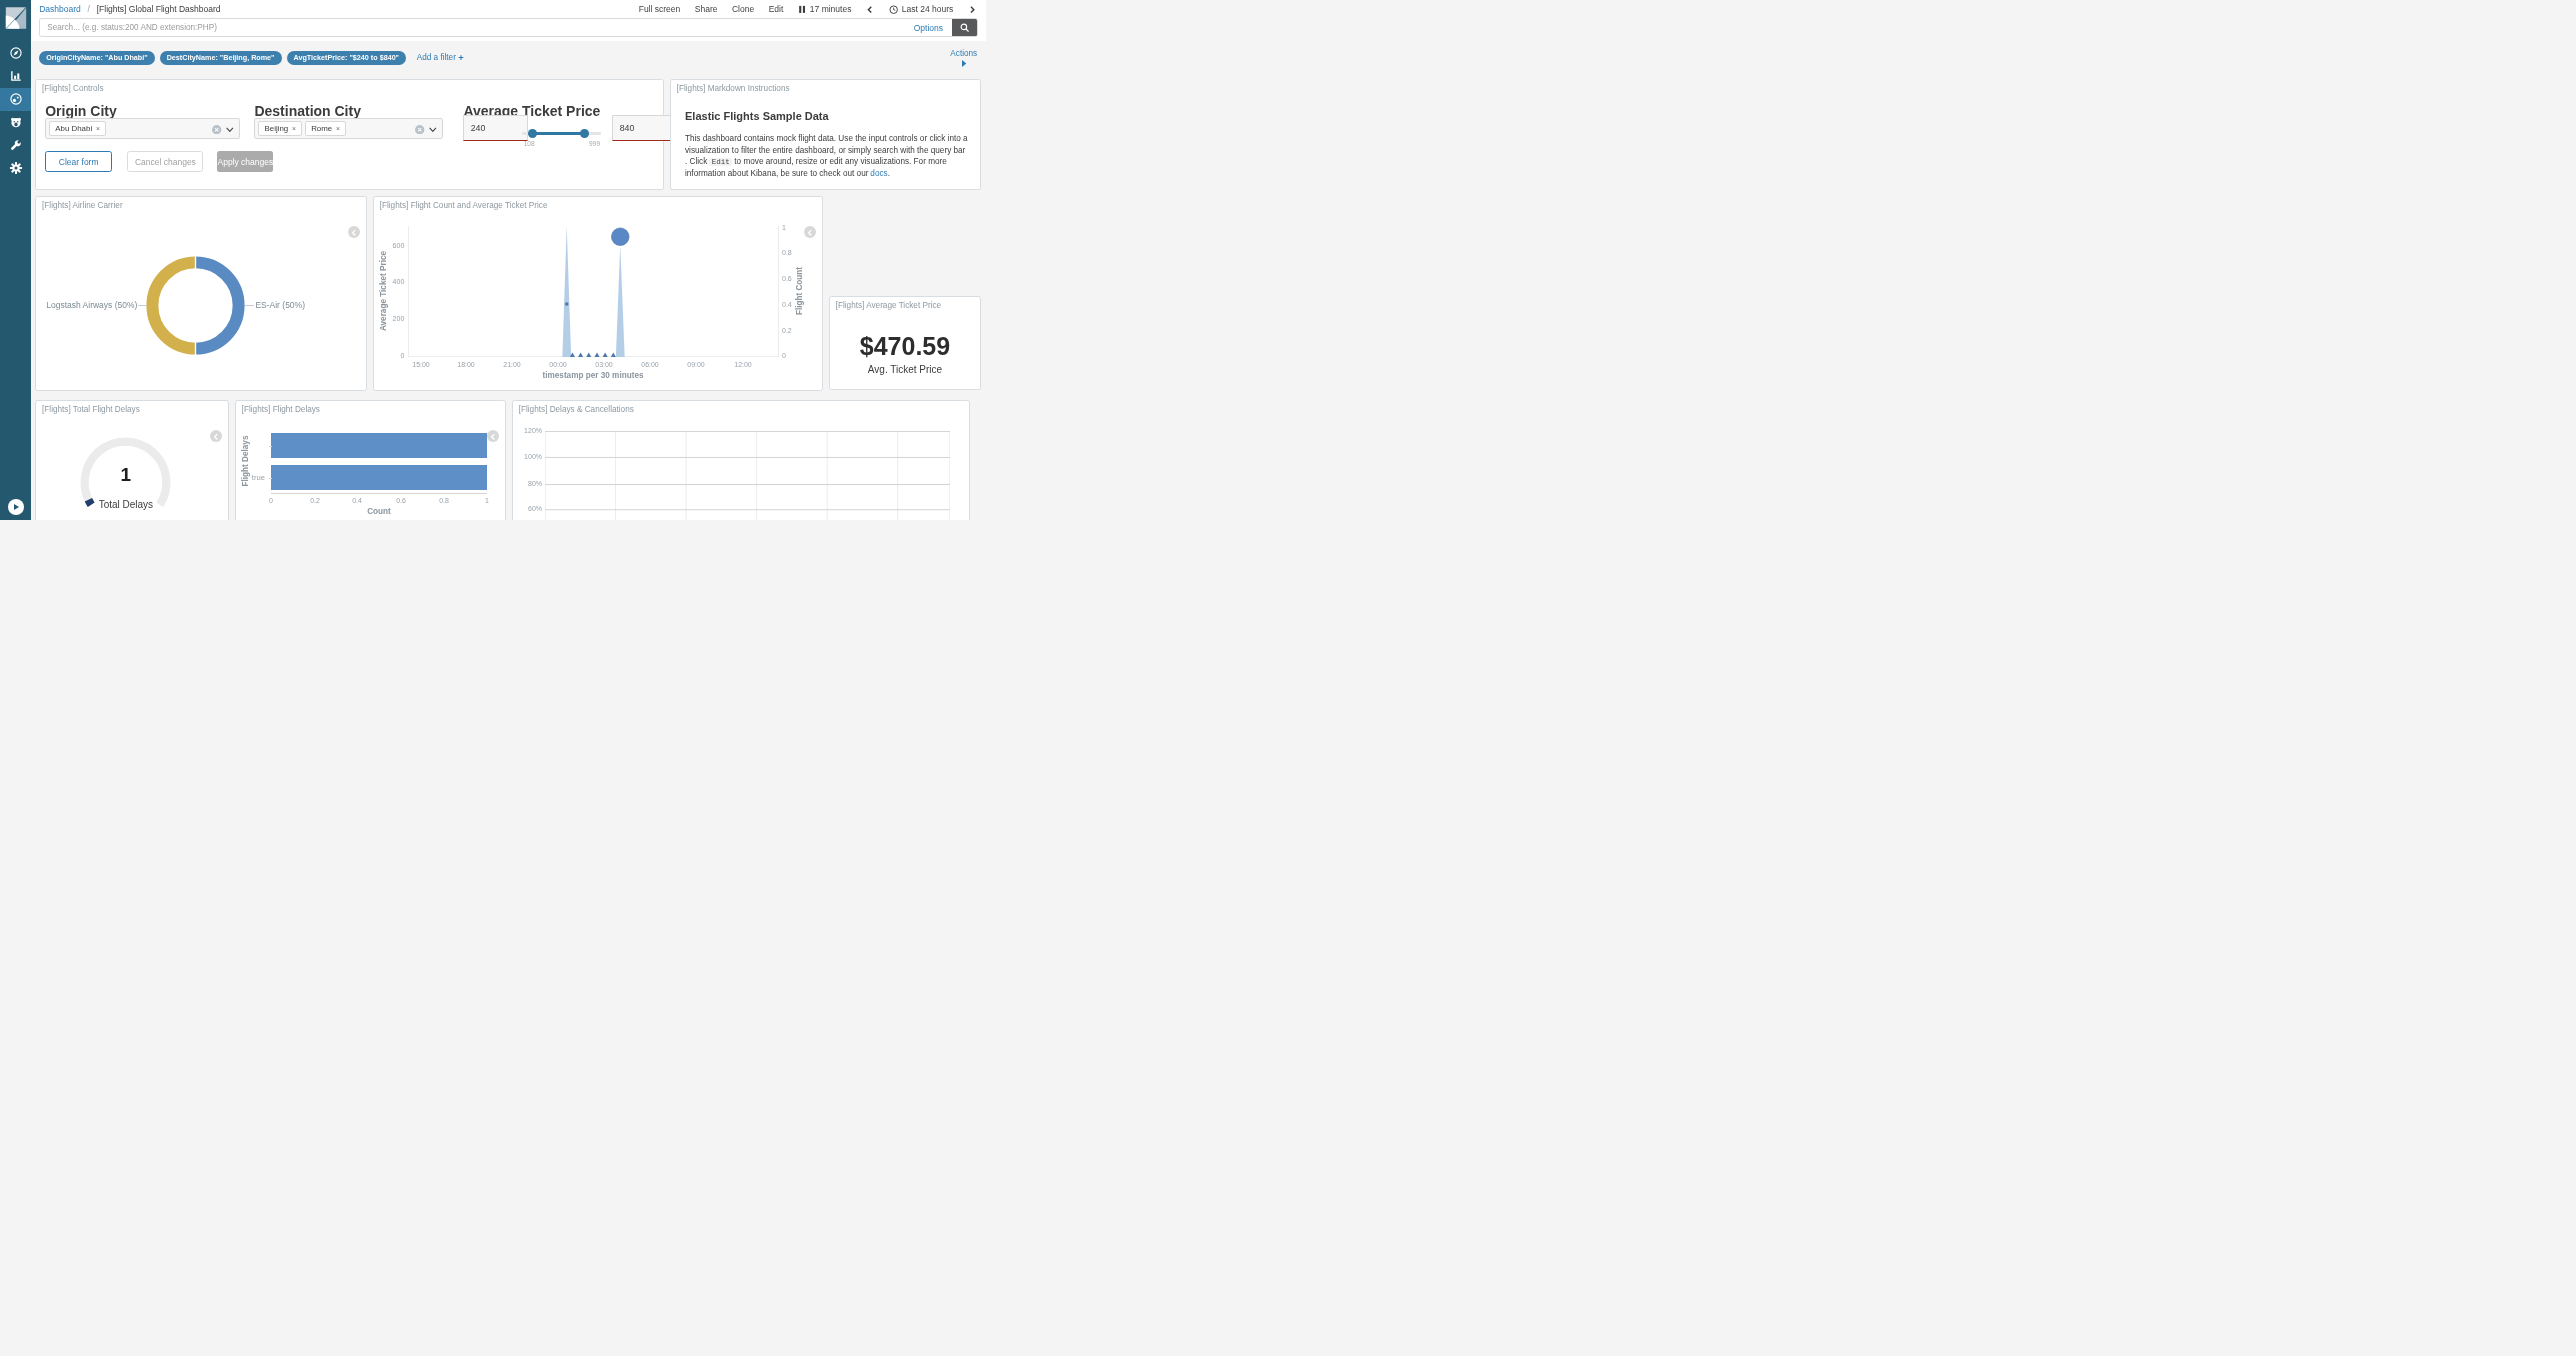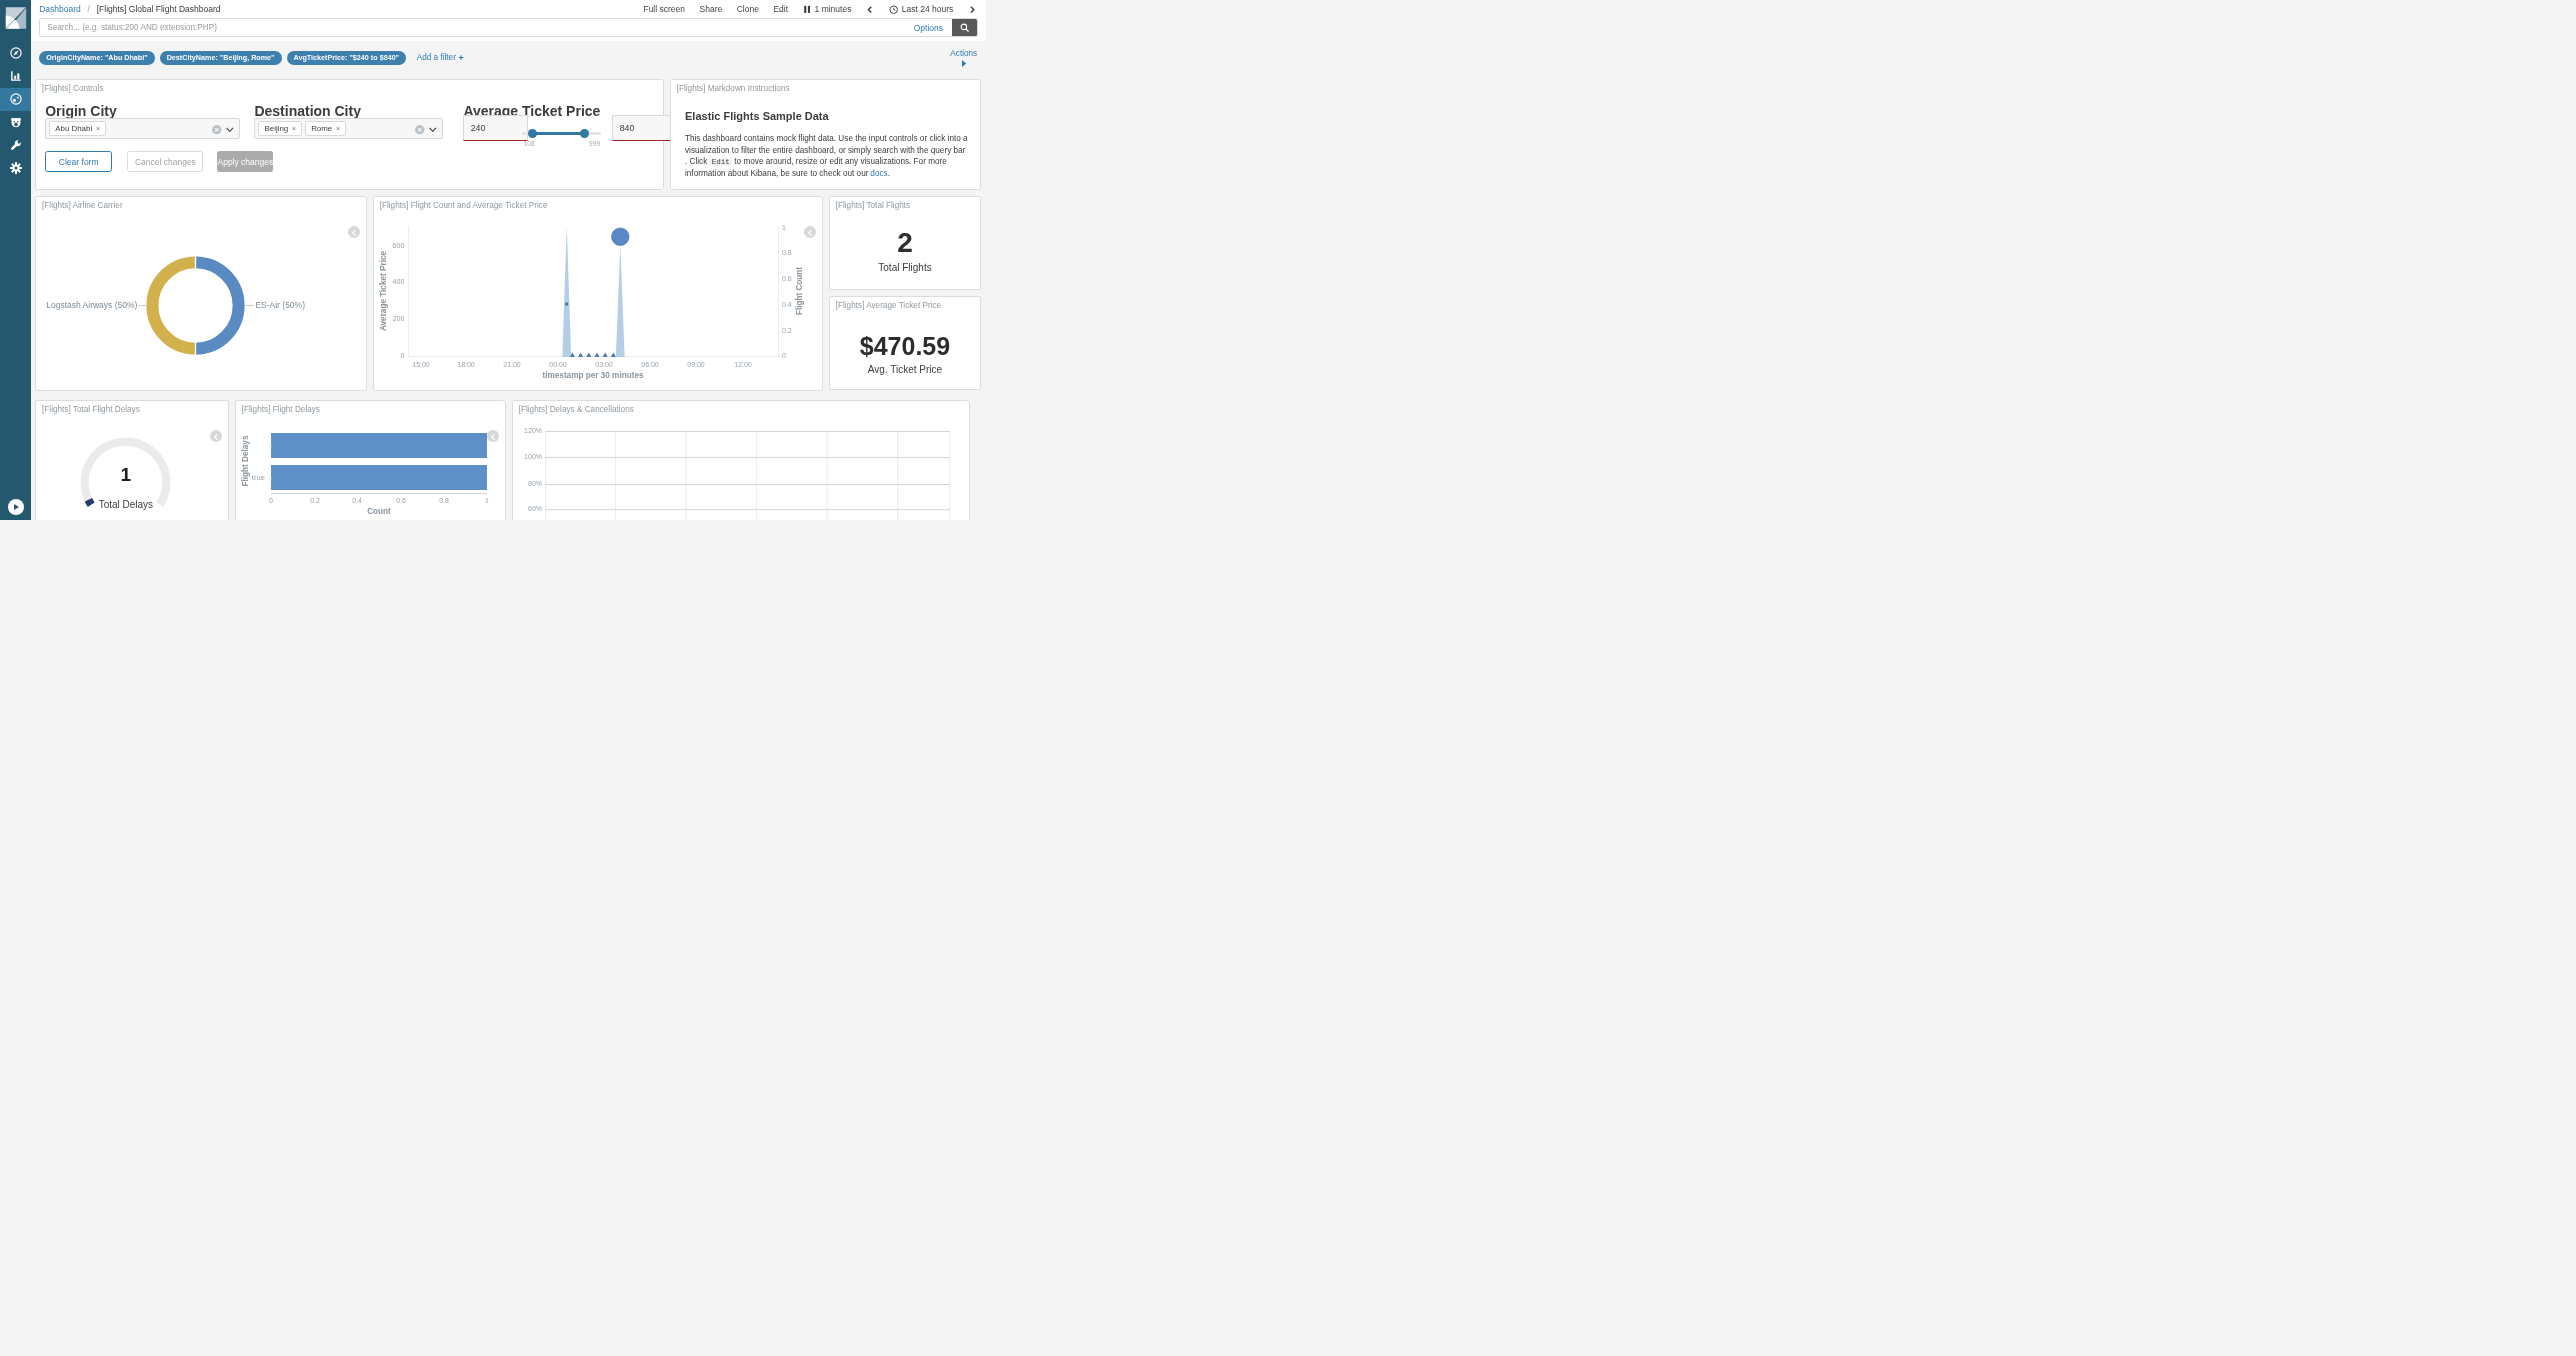--- a/index.html
+++ b/index.html
@@ -165,21 +165,21 @@
     <nav class="top-menu">
       <span class="item">Full screen</span>
       <span class="item">Share</span>
       <span class="item">Clone</span>
       <span class="item">Edit</span>
       <span class="item">
         <svg width="8.2" height="8.8" viewBox="0 0 14 14">
           <rect x="2" y="1" width="3.6" height="12" fill="#3c3c3c"></rect>
           <rect x="8.4" y="1" width="3.6" height="12" fill="#3c3c3c"></rect>
         </svg>
-        <span>1 minutes</span>
+        <span>17 minutes</span>
       </span>
       <span class="item">
         <svg width="8.2" height="9.4" viewBox="0 0 14 16">
           <polyline points="9,3 4,8 9,13" fill="none" stroke="#3c3c3c" stroke-width="2.4"></polyline>
         </svg>
       </span>
       <span class="item">
         <svg width="9.4" height="9.4" viewBox="0 0 16 16">
           <circle cx="8" cy="8" r="6.4" fill="none" stroke="#3c3c3c" stroke-width="1.6"></circle>
           <path d="M8 4.5 V8 L10.6 9" fill="none" stroke="#3c3c3c" stroke-width="1.5"></path>
@@ -349,25 +349,20 @@
         <polygon points="257,208 265,208 261,201" fill="#4a78ad"></polygon>
         <polygon points="270,208 278,208 274,201" fill="#4a78ad"></polygon>
         <polygon points="283,208 291,208 287,201" fill="#4a78ad"></polygon>
         <polygon points="296,208 304,208 300,201" fill="#4a78ad"></polygon>
         <polygon points="309,208 317,208 313,201" fill="#4a78ad"></polygon>
         <polygon points="322,208 330,208 326,201" fill="#4a78ad"></polygon>
         <circle cx="337" cy="17" r="14" fill="#5a87c5" stroke="#4a78ad" stroke-width="1"></circle>
       </svg>
     </section>
 
-    <section class="panel" style="left:798px;top:123px;width:152px;height:94px;">
-      <span class="panel-title">[Flights] Total Flights</span>
-      <span class="metric-value" style="top:30px;font-size:28px;">2</span>
-      <span class="metric-label" style="top:65px;">Total Flights</span>
-    </section>
 
     <section class="panel" style="left:798px;top:223px;width:152px;height:94px;">
       <span class="panel-title">[Flights] Average Ticket Price</span>
       <span class="metric-value" style="top:35px;font-size:25px;">$470.59</span>
       <span class="metric-label" style="top:67px;">Avg. Ticket Price</span>
     </section>
 
     <section class="panel" style="left:4.4px;top:327px;width:194px;height:195px;">
       <span class="panel-title">[Flights] Total Flight Delays</span>
       <div class="legend-toggle">

